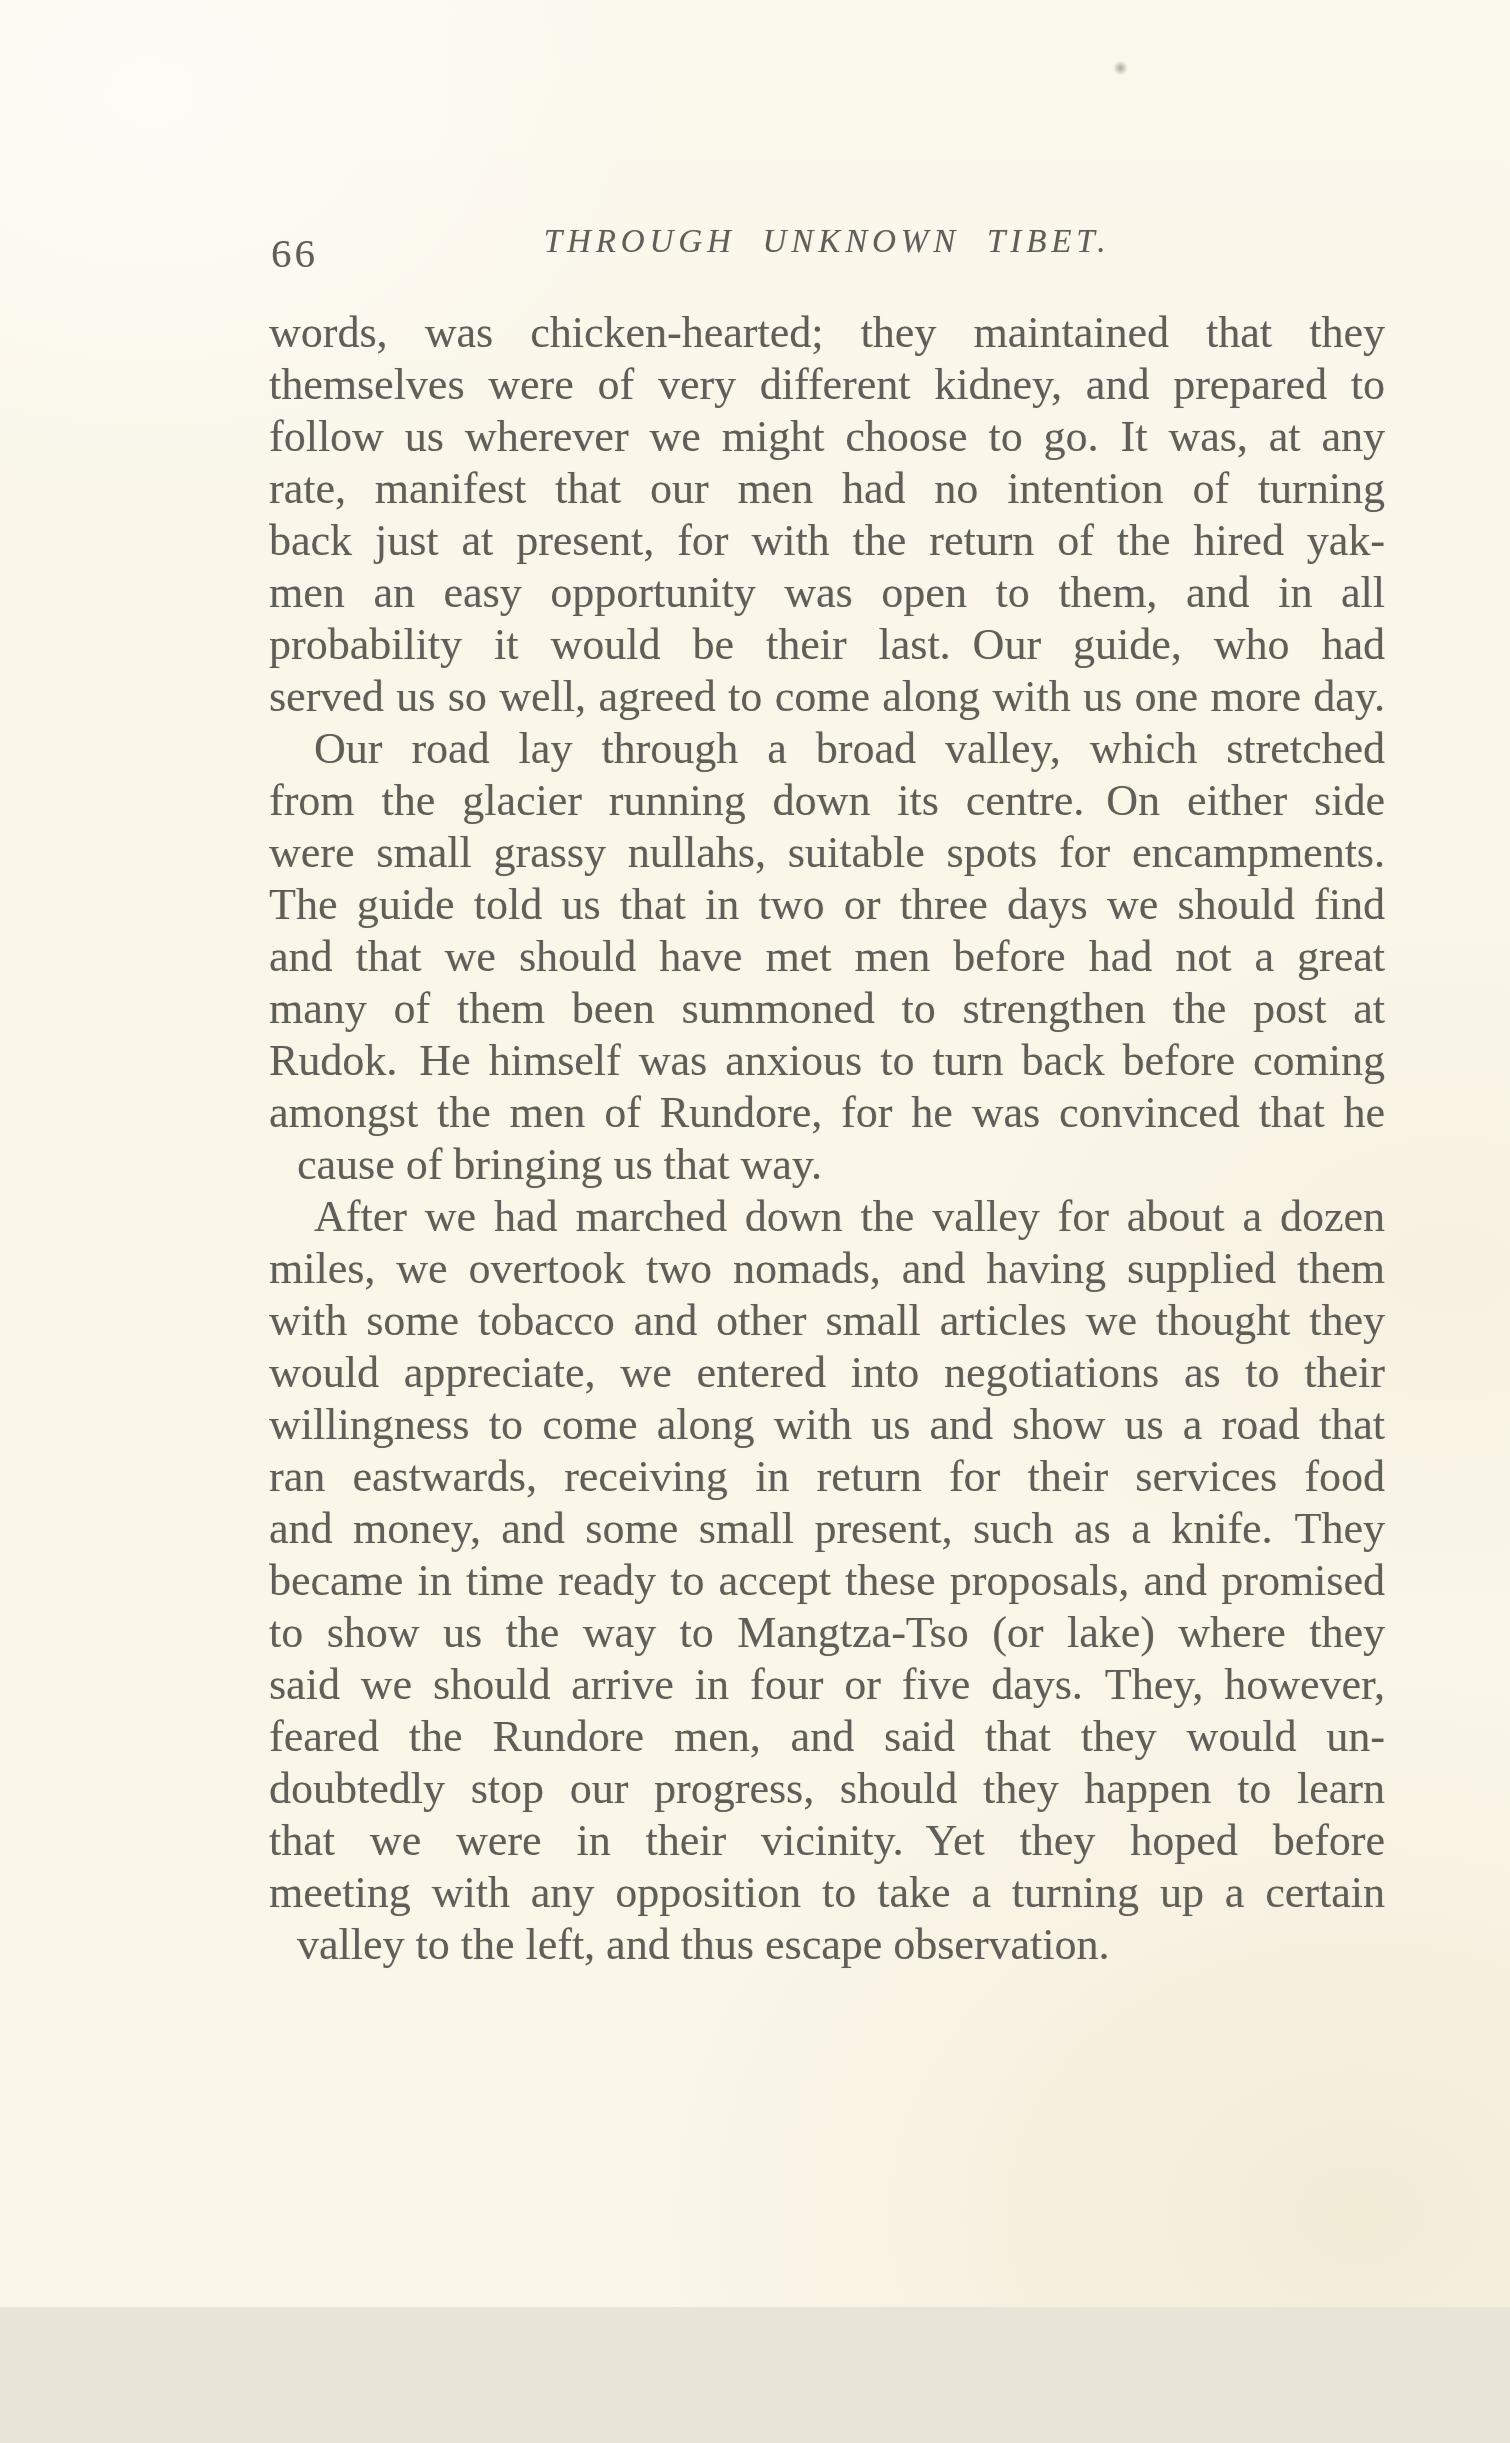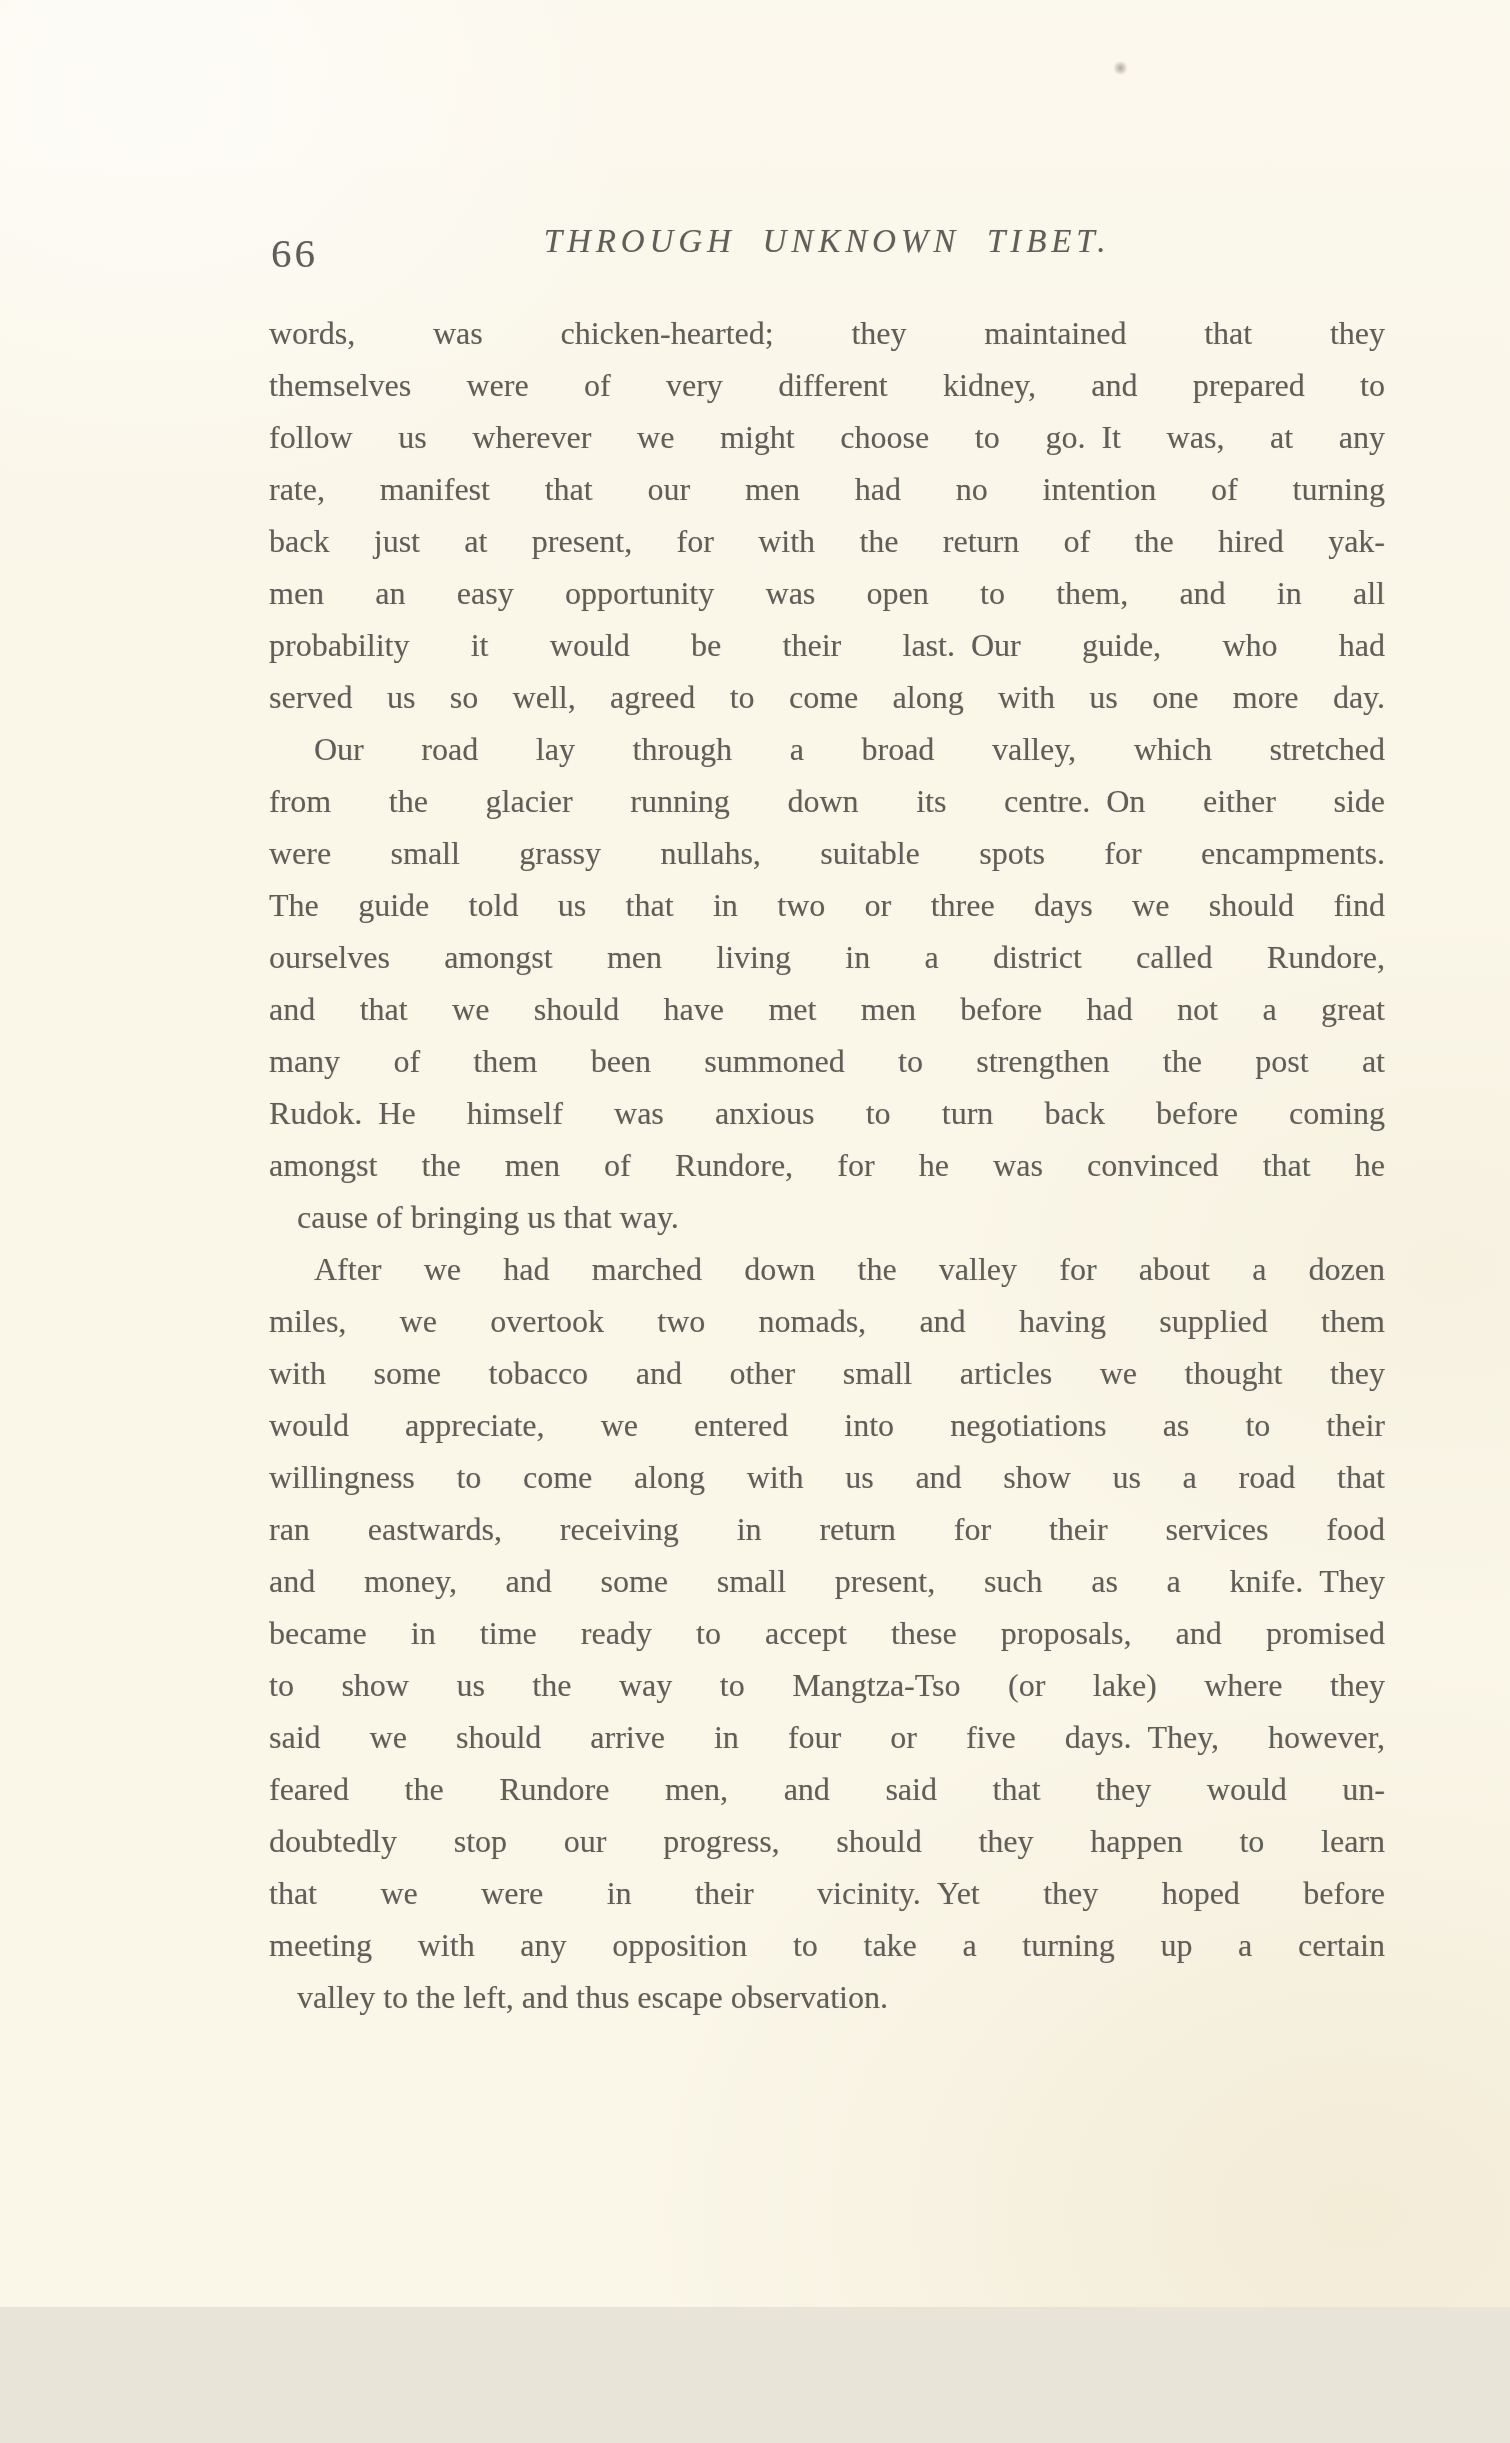--- a/index.html
+++ b/index.html
@@ -44,21 +44,21 @@
     font-size: 33px;
     letter-spacing: 4.9px;
     word-spacing: 13.8px;
     white-space: nowrap;
   }
   .body {
     position: absolute;
     left: 269px;
     top: 307px;
     width: 1116px;
-    font-size: 32px;
+    font-size: 44px;
     line-height: 52px;
     text-shadow: 0.3px 0.3px 0.8px rgba(95,94,88,0.32);
   }
   .paragraph { margin: 0; }
   .line {
     height: 52px;
     text-align: justify;
     text-align-last: justify;
     text-justify: inter-word;
     white-space: normal;
@@ -104,21 +104,20 @@
         <div class="line">back just at present, for with the return of the hired yak-</div>
         <div class="line">men an easy opportunity was open to them, and in all</div>
         <div class="line">probability it would be their last. Our guide, who had</div>
         <div class="line">served us so well, agreed to come along with us one more day.</div>
       </div>
       <div class="paragraph indent">
         <div class="line">Our road lay through a broad valley, which stretched</div>
         <div class="line">from the glacier running down its centre. On either side</div>
         <div class="line">were small grassy nullahs, suitable spots for encampments.</div>
         <div class="line">The guide told us that in two or three days we should find</div>
-        <div class="line">ourselves amongst men living in a district called Rundore,</div>
         <div class="line">and that we should have met men before had not a great</div>
         <div class="line">many of them been summoned to strengthen the post at</div>
         <div class="line">Rudok. He himself was anxious to turn back before coming</div>
         <div class="line">amongst the men of Rundore, for he was convinced that he</div>
         <div class="line short">cause of bringing us that way.</div>
       </div>
       <div class="paragraph indent">
         <div class="line">After we had marched down the valley for about a dozen</div>
         <div class="line">miles, we overtook two nomads, and having supplied them</div>
         <div class="line">with some tobacco and other small articles we thought they</div>

